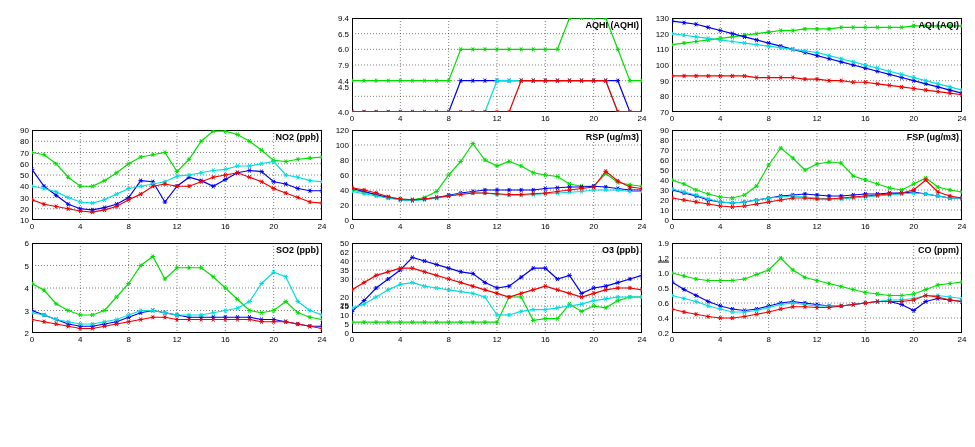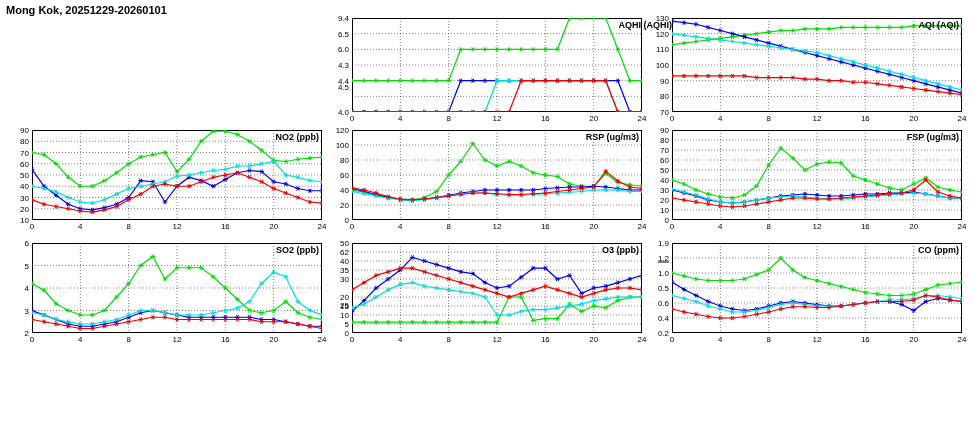--- a/index.html
+++ b/index.html
@@ -12,29 +12,28 @@
   .ylab{position:absolute;right:100%;margin-right:3px;font-size:8px;color:#000;text-align:right;white-space:nowrap;transform:translateY(-50%);}
   .xlab{position:absolute;top:100%;margin-top:2px;font-size:8px;color:#000;transform:translateX(-50%);}
   svg{display:block;}
   .gridline{stroke:#000;stroke-width:0.5;stroke-dasharray:1,2;}
   .tickv{stroke:#000;stroke-width:0.5;stroke-dasharray:1,2;}
 </style>
 </head>
 <body>
 
 <div id="root">
-  <div class="title-main">Mong Kok, 20251229-20260101</div>
 
-  <div class="panel" id="panel-0" style="left: 352px; top: 18px; width: 290px; height: 94px; padding-left: 33px;">
+  <div class="panel" id="panel-0" style="left: 352px; top: 18px; width: 290px; height: 94px;">
       <div class="plotbox" style="left: 0px; top: 0px; width: 290px; height: 94px;"></div>
       <div class="plot-title">AQHI (AQHI)</div>
       <div class="ylab" style="top: 94px;">4.0</div>
       <div class="ylab" style="top: 69px;">4.5</div>
       <div class="ylab" style="top: 62.6667px;">4.4</div>
-      <div class="ylab" style="top: 47px;">4.3</div>
+      <div class="ylab" style="top: 47px;">7.9</div>
       <div class="ylab" style="top: 31.3333px;">6.0</div>
       <div class="ylab" style="top: 15.6667px;">6.5</div>
       <div class="ylab" style="top: 0px;">9.4</div>
       <div class="xlab" style="left: 0px;">0</div>
       <div class="xlab" style="left: 48.3333px;">4</div>
       <div class="xlab" style="left: 96.6667px;">8</div>
       <div class="xlab" style="left: 145px;">12</div>
       <div class="xlab" style="left: 193.333px;">16</div>
       <div class="xlab" style="left: 241.667px;">20</div>
       <div class="xlab" style="left: 290px;">24</div>

